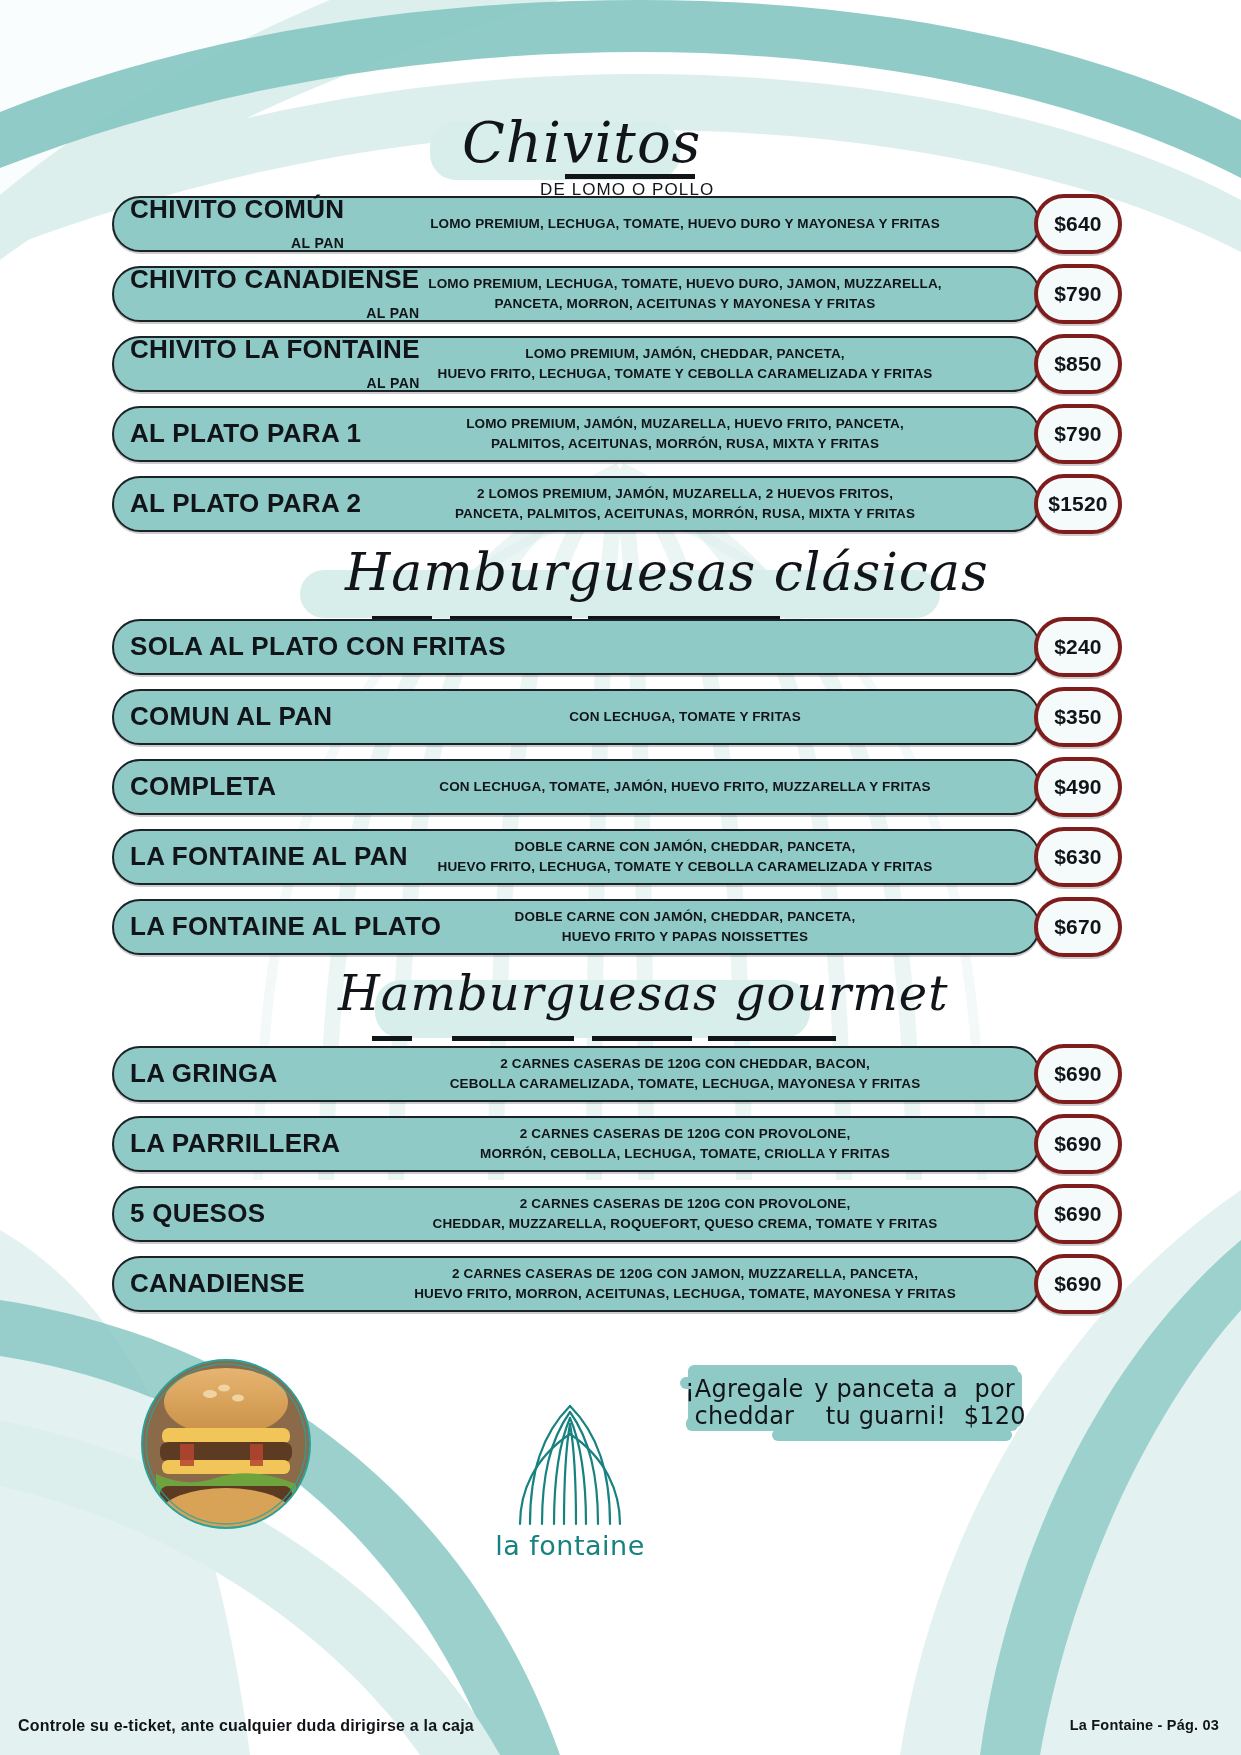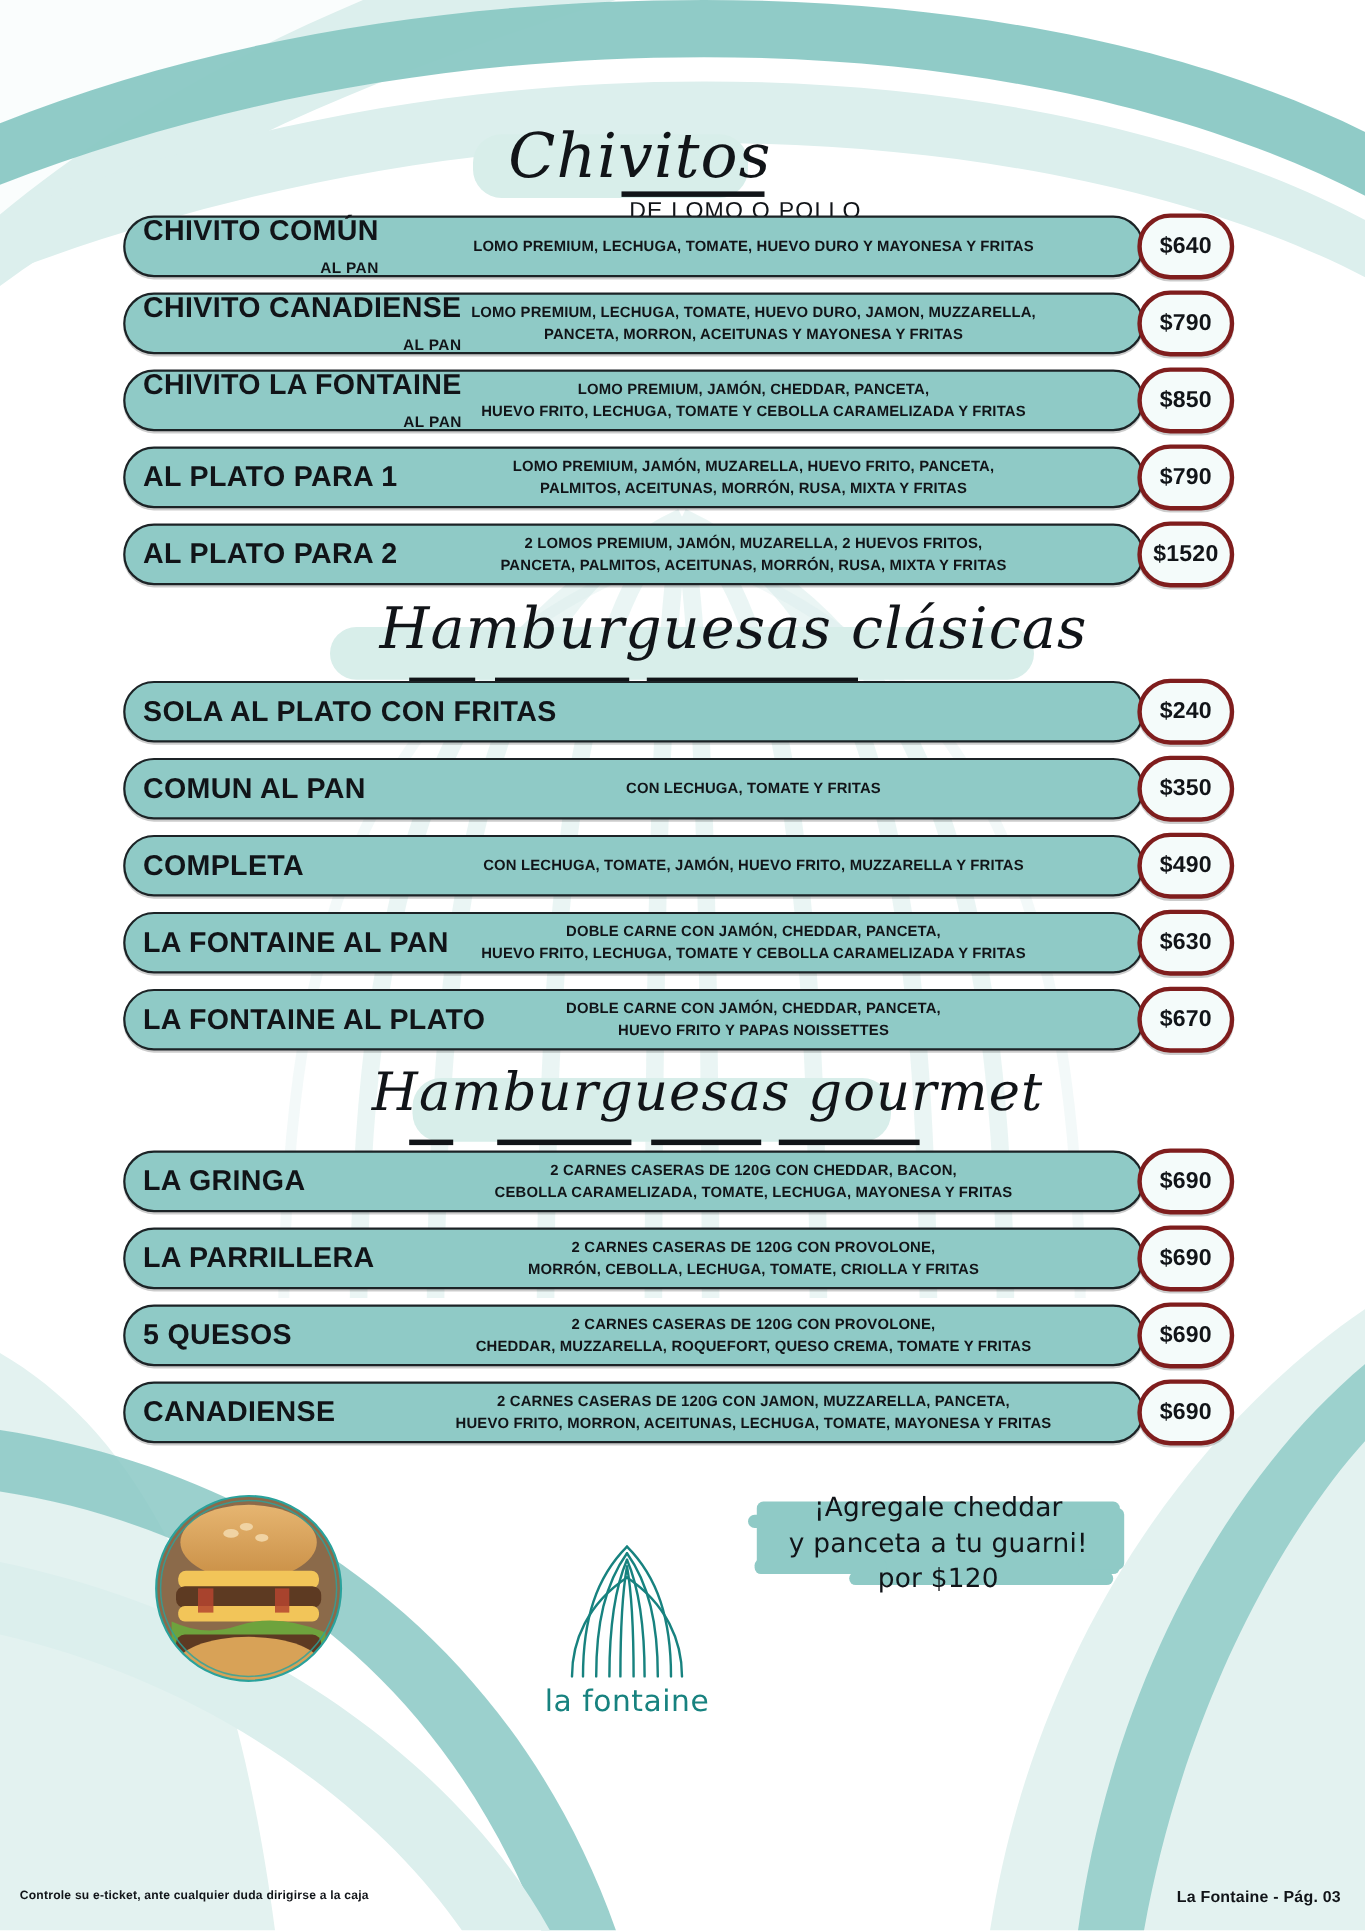--- a/index.html
+++ b/index.html
@@ -54,25 +54,24 @@
     border-radius: 26px;
     z-index: -1;
   }
   .underline-bar {
     position: absolute;
     height: 5px;
     background: #111418;
   }
   .head-sub {
     font-family: "Liberation Sans", sans-serif;
-    font-size: 21px;
+    font-size: 17px;
     letter-spacing: 1.1px;
     color: #111418;
     position: absolute;
-    margin-left: 32px;
   }
 
   
   .menu-list {
     position: absolute;
     left: 112px;
     width: 1010px;
   }
   .row {
     position: relative;
@@ -178,23 +177,22 @@
     left: 680px;
     top: 1357px;
     width: 346px;
     height: 92px;
     z-index: 3;
   }
   .promo-text {
     position: absolute;
     inset: 0;
     display: flex;
-    flex-direction: column;
     align-items: center;
-    justify-content: space-between;
+    justify-content: center;
     font-family: "DejaVu Sans", sans-serif;
     font-size: 24px;
     line-height: 1.12;
     font-weight: normal;
     color: #111418;
     text-align: center;
     letter-spacing: 0.2px;
   }
   .logo-block {
     position: absolute;
@@ -208,21 +206,21 @@
     font-family: "DejaVu Sans", sans-serif;
     font-size: 27px;
     color: #17827f;
     letter-spacing: 0.5px;
     margin-top: -4px;
   }
   .footer-left {
     position: absolute;
     left: 18px;
     top: 1717px;
-    font-size: 11px;
+    font-size: 16px;
     font-weight: bold;
     color: #111418;
     letter-spacing: 0.2px;
     z-index: 3;
   }
   .footer-right {
     position: absolute;
     right: 22px;
     top: 1717px;
     font-size: 14.5px;

